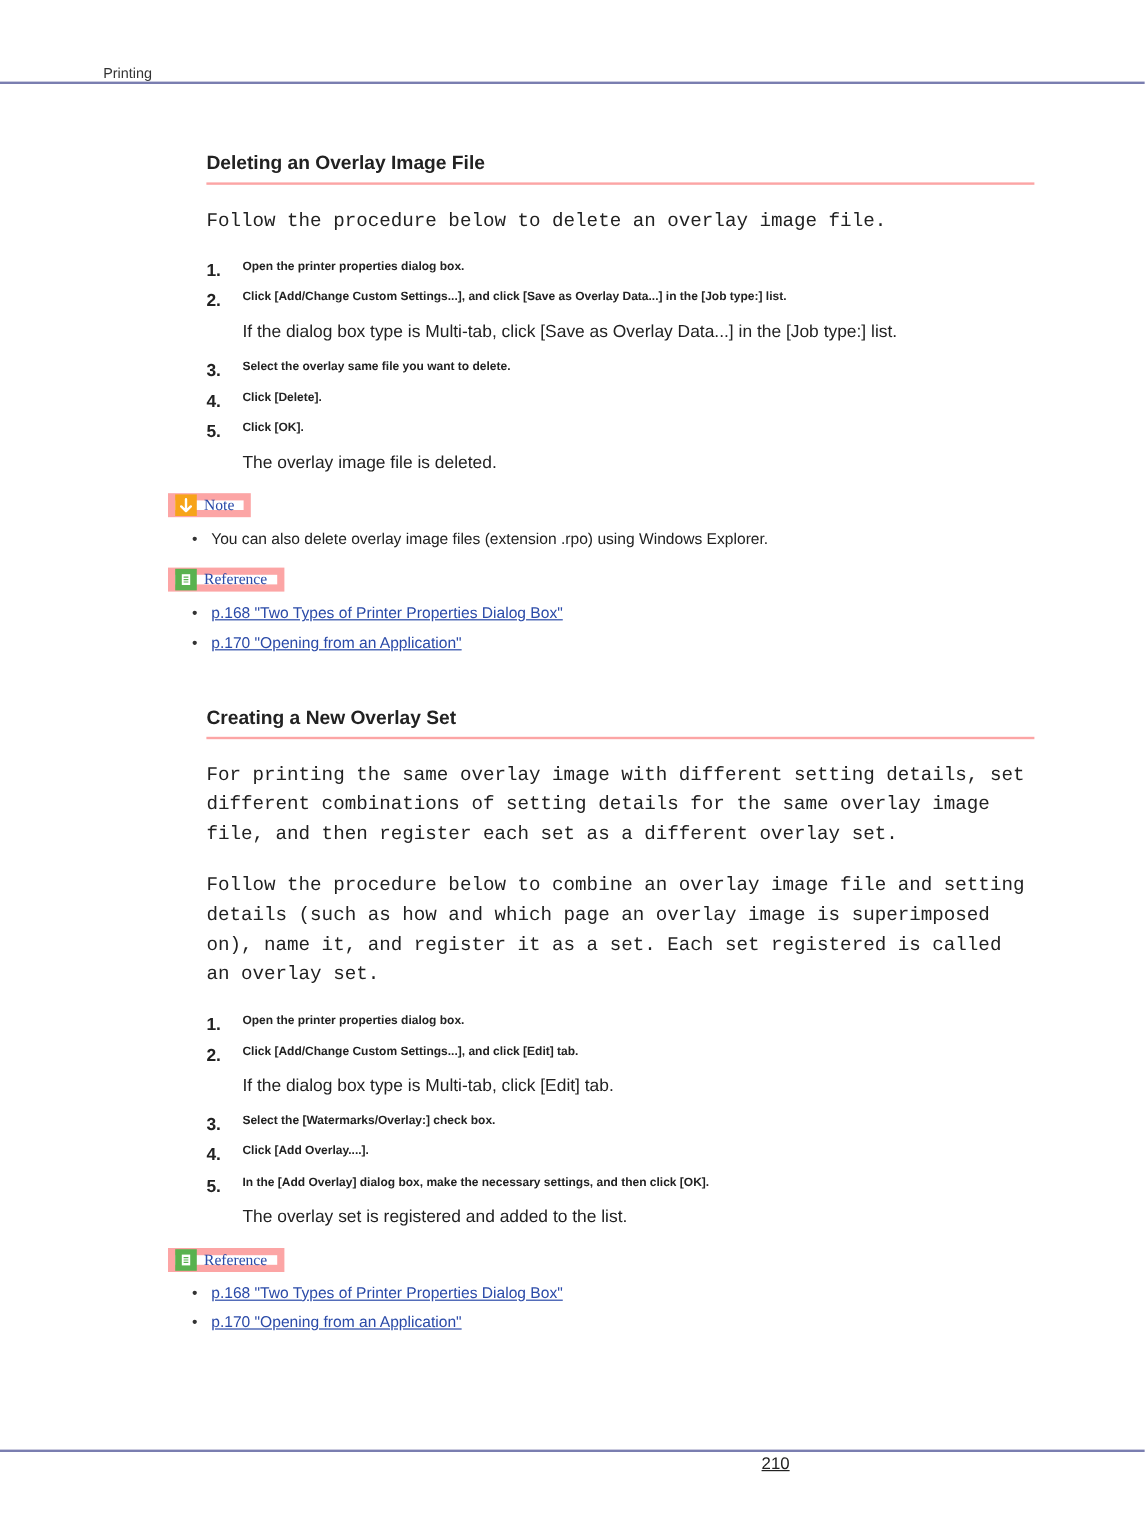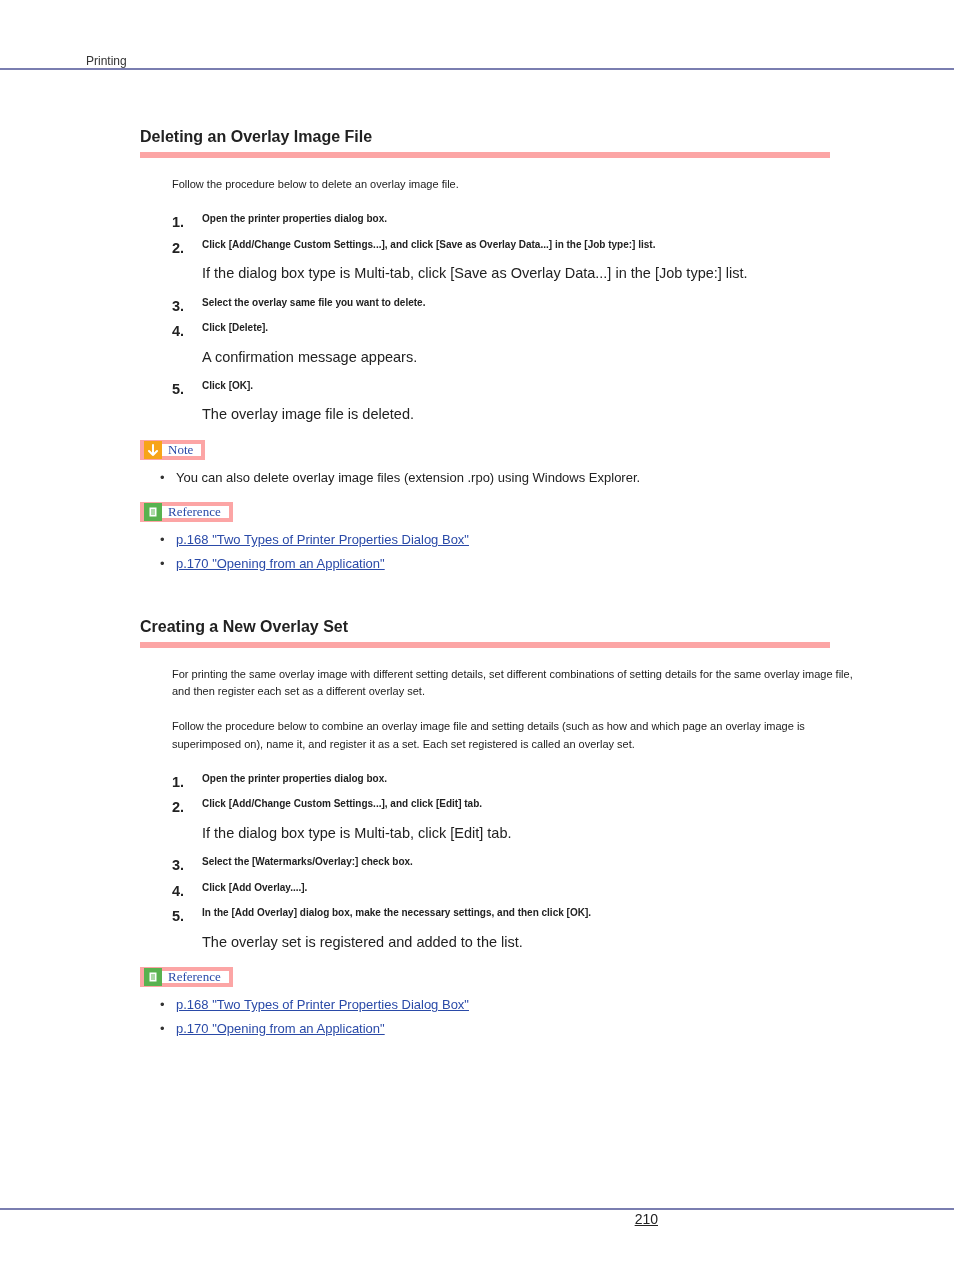--- a/index.html
+++ b/index.html
@@ -43,31 +43,33 @@
     position: absolute;
     top: 128px;
     left: 140px;
     width: 720px;
   }
   .section-heading {
     font-size: 16px;
     font-weight: bold;
     color: #222;
     padding-bottom: 6px;
-    border-bottom: 6px solid #fca5a5;
+    border-bottom: 2px solid #fca5a5;
     margin-bottom: 18px;
+    margin-left: 32px;
     padding-left: 0;
     width: 690px;
   }
   .body-text {
-    font-size: 11px;
+    font-size: 16px;
     line-height: 1.55;
     margin-left: 32px;
     margin-bottom: 18px;
     width: 690px;
+    font-family: Liberation Mono, monospace;
   }
   ol.steps {
     list-style: none;
     margin-left: 32px;
     margin-bottom: 14px;
     width: 690px;
   }
   ol.steps > li {
     position: relative;
     padding-left: 30px;
@@ -90,21 +92,21 @@
     font-size: 14.5px;
     margin-top: 10px;
   }
   .callout {
     margin-left: 0;
     margin-bottom: 8px;
   }
   .callout-label {
     display: inline-flex;
     align-items: center;
-    border: 4px solid #fca5a5;
+    border: 6px solid #fca5a5;
     height: 20px;
     padding-right: 8px;
     font-size: 13px;
     font-family: Georgia, 'Times New Roman', serif;
     color: #2a4aa8;
     background: #fff;
     vertical-align: middle;
   }
   .callout-icon {
     width: 18px;
@@ -167,21 +169,20 @@
         <div class="step-title">Click [Add/Change Custom Settings...], and click [Save as Overlay Data...] in the [Job type:] list.</div>
         <div class="step-body">If the dialog box type is Multi-tab, click [Save as Overlay Data...] in the [Job type:] list.</div>
       </li>
       <li>
         <span class="num">3.</span>
         <div class="step-title">Select the overlay same file you want to delete.</div>
       </li>
       <li>
         <span class="num">4.</span>
         <div class="step-title">Click [Delete].</div>
-        <div class="step-body">A confirmation message appears.</div>
       </li>
       <li>
         <span class="num">5.</span>
         <div class="step-title">Click [OK].</div>
         <div class="step-body">The overlay image file is deleted.</div>
       </li>
     </ol>
 
     <div class="callout">
       <span class="callout-label">

